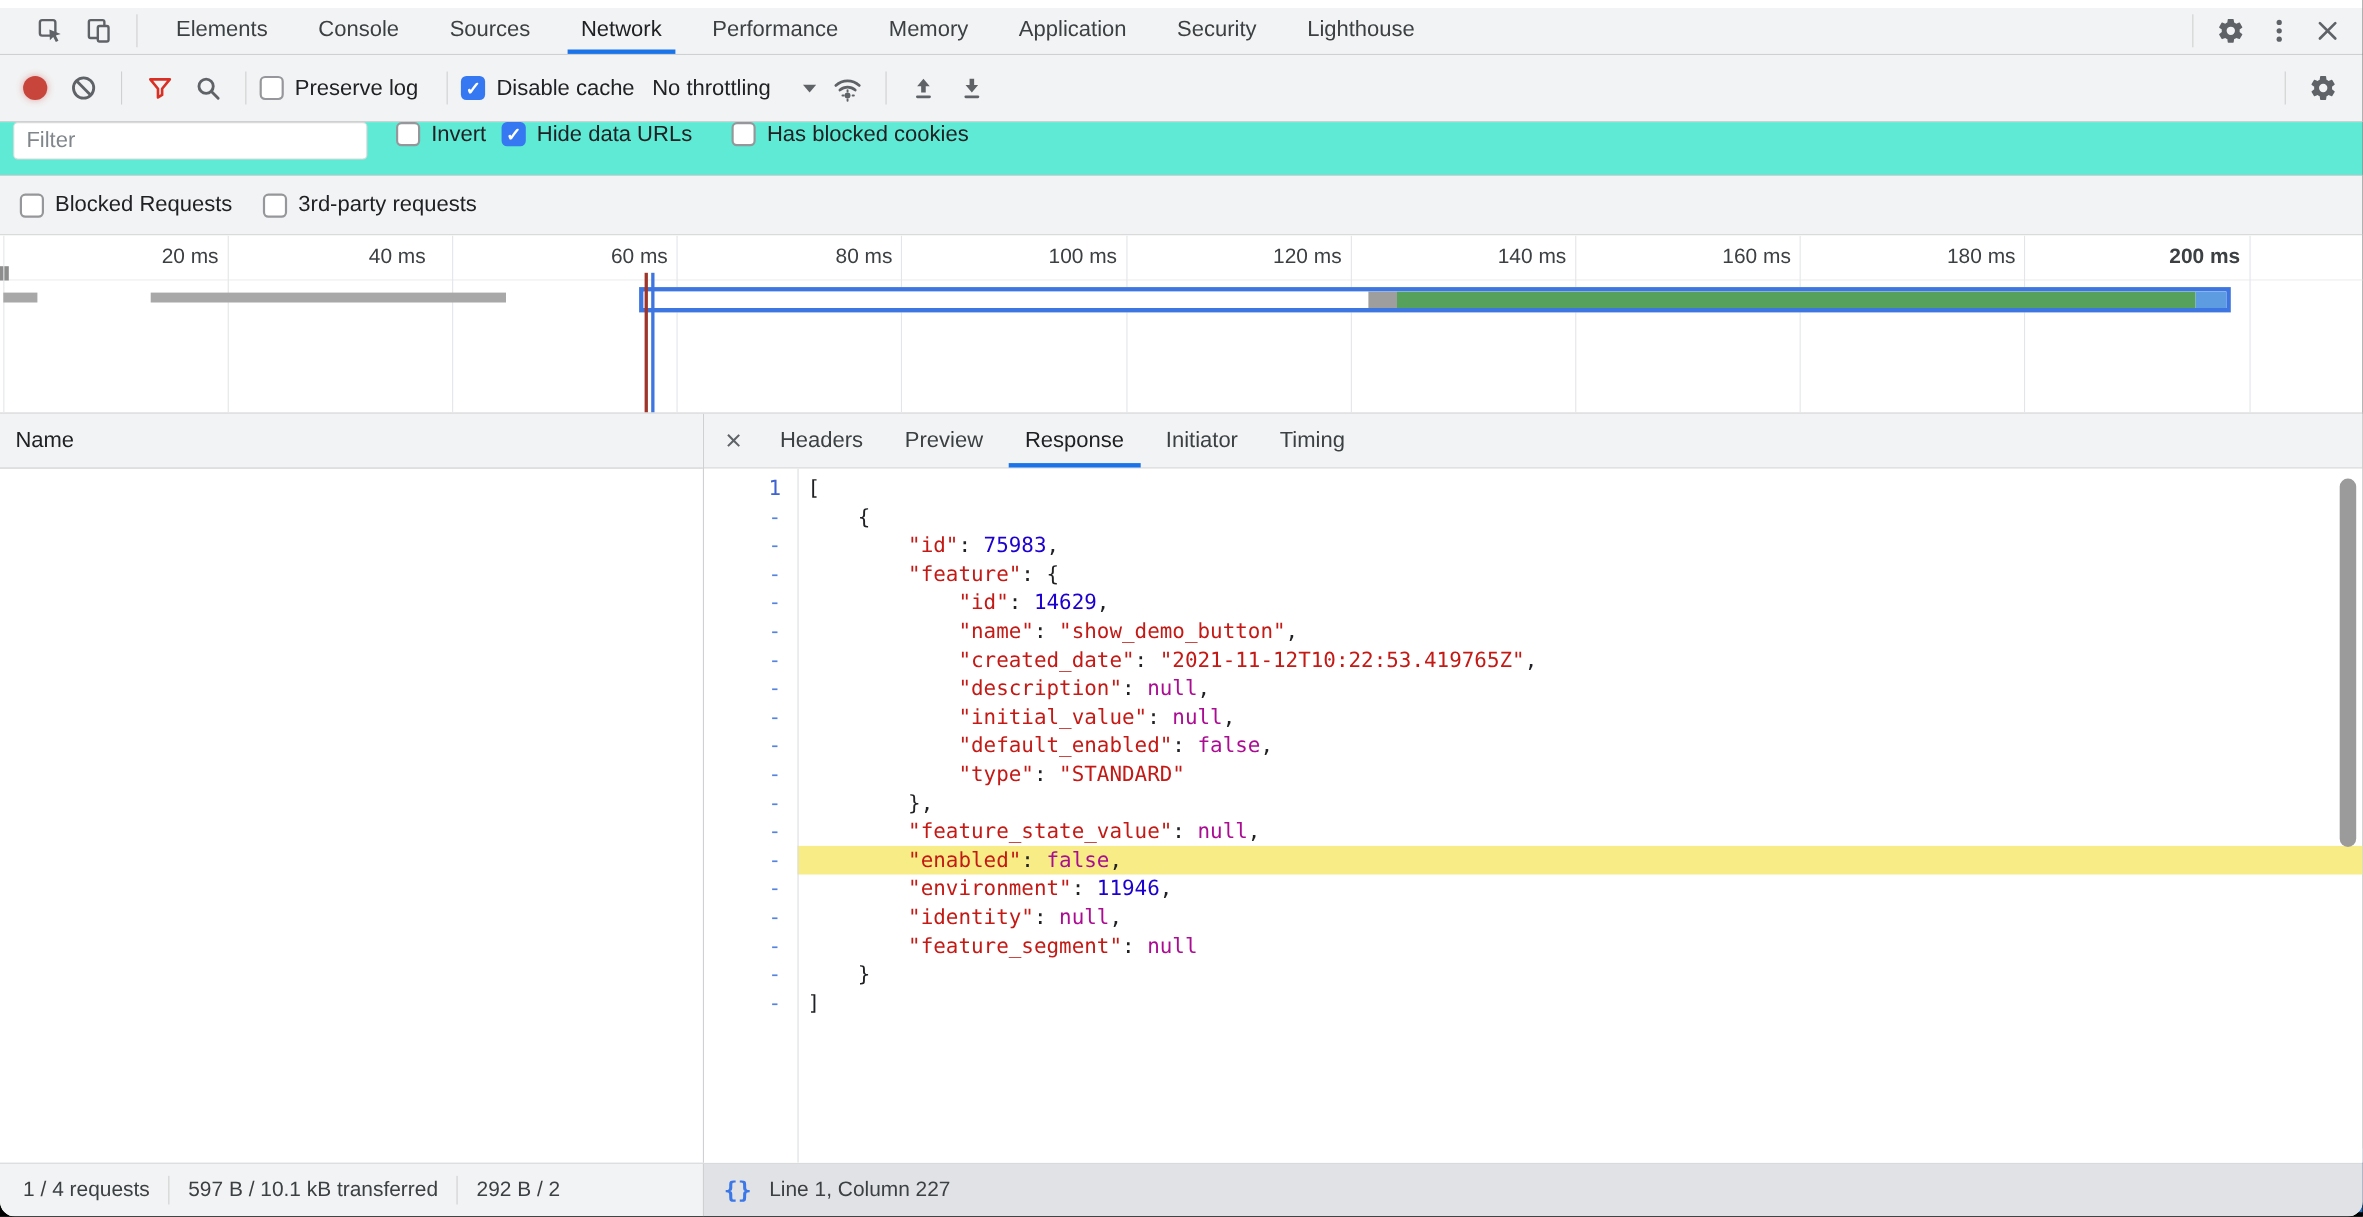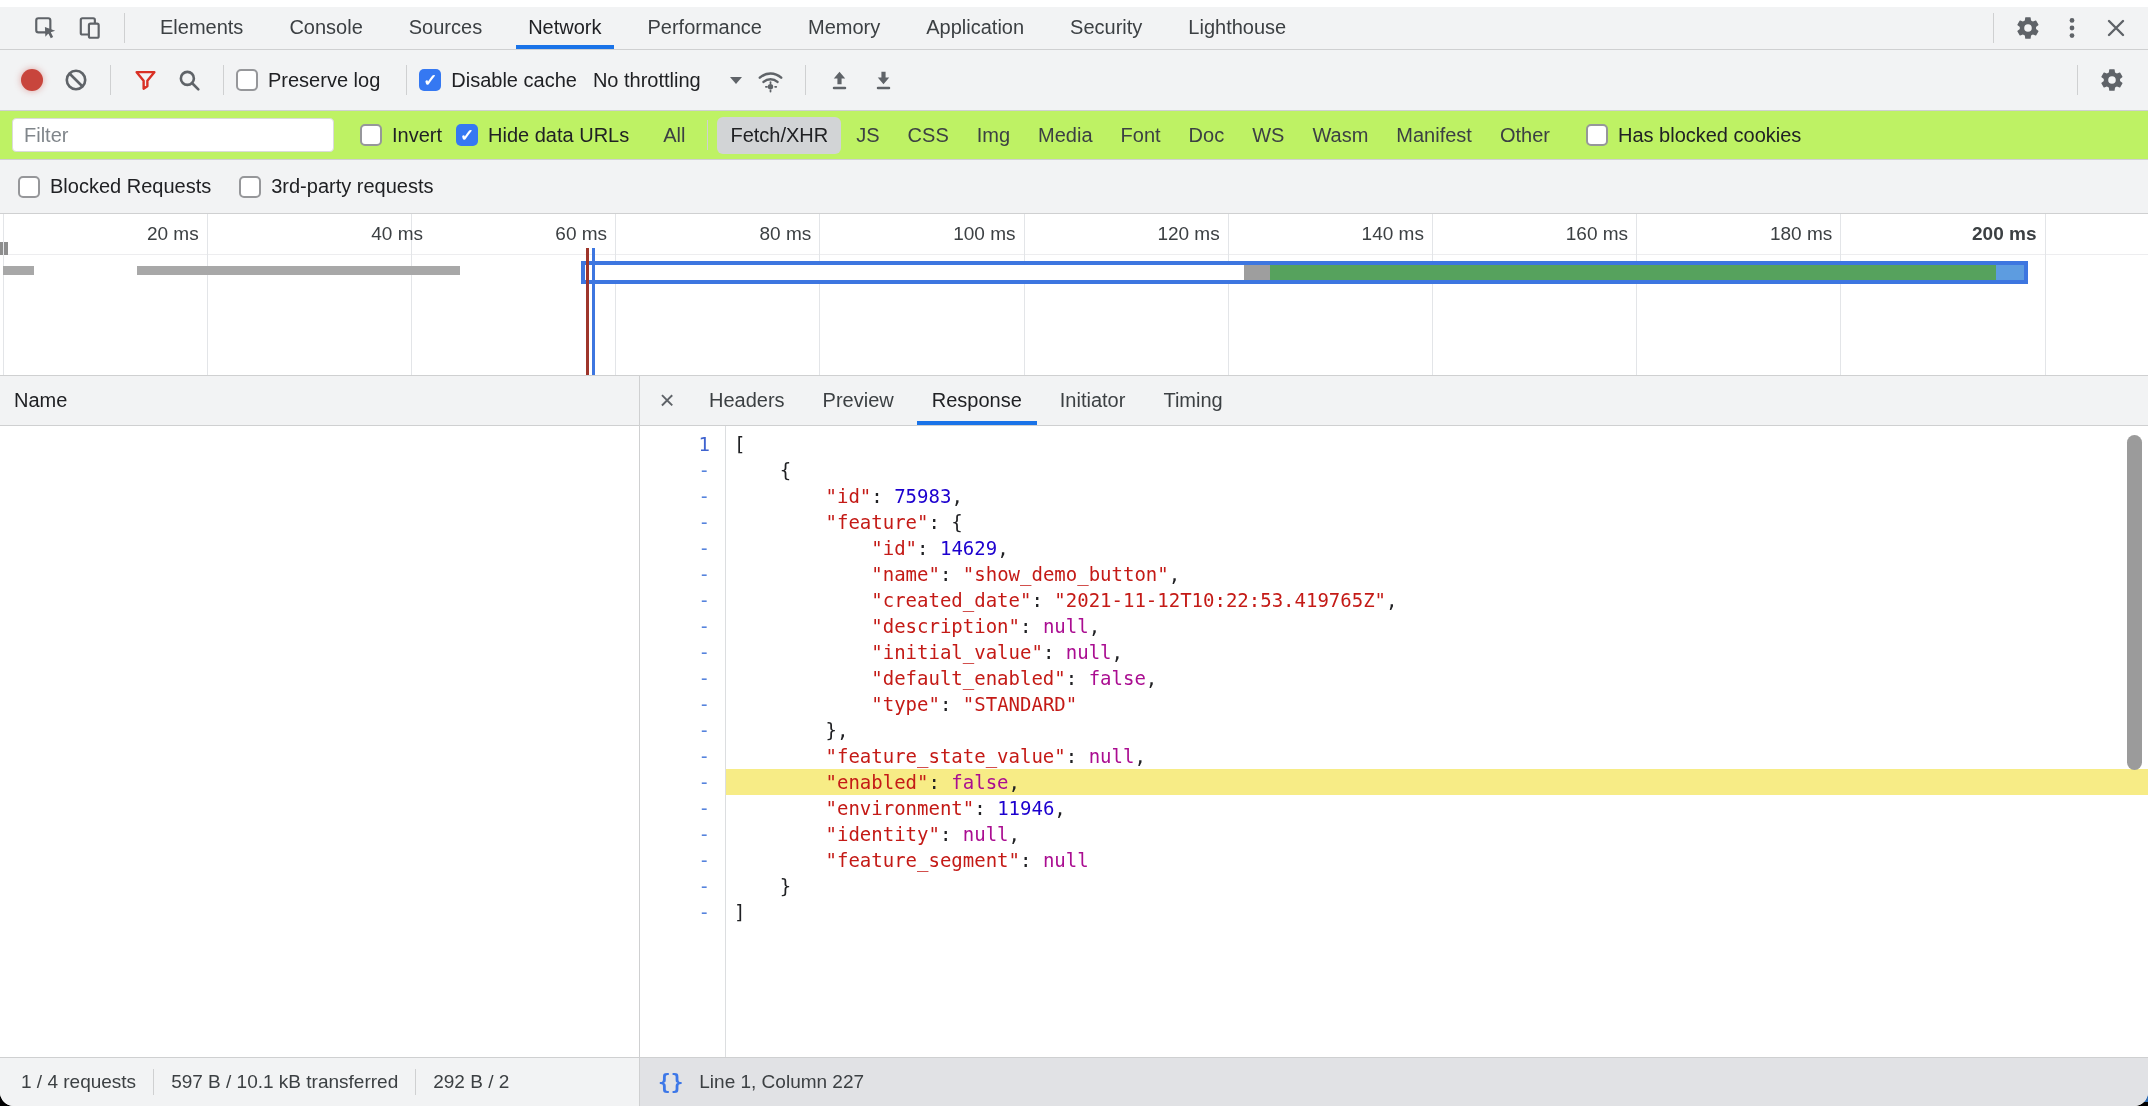--- a/index.html
+++ b/index.html
@@ -37,22 +37,22 @@
   .cb { width:22px; height:22px; border-radius:5px; border:2px solid #96979a; background:#fff;
         flex:none; position:relative; }
   .cb.checked { border:none; background:var(--checkbox-blue,#3578f2); }
   .cb.checked::after { content:"\2713"; position:absolute; inset:0; color:#fff; font-size:17px;
                        font-weight:bold; display:flex; align-items:center; justify-content:center; }
   .cb-label { margin:0 14px 0 10px; white-space:nowrap; }
   .throttle { display:flex; align-items:center; margin:0 6px 0 2px; }
   .throttle .caret { margin-left:28px; }
 
   
-  .filterbar { height:49px; flex:none; background:#bef264; border-bottom:1px solid var(--border-gray,#cfd0d1);
-               display:flex; align-items:center; padding:0 12px; font-size:20px; }
+  .filterbar { height:49px; flex:none; background:#5eead4; border-bottom:1px solid var(--border-gray,#cfd0d1);
+               display:flex; align-items:flex-start; padding:0 12px; font-size:20px; }
   .filter-input { width:322px; height:34px; border:1px solid #dadada; border-radius:4px; background:#fff;
                   padding:0 11px; font-size:20px; font-family:"Liberation Sans",sans-serif; color:#202124;
                   margin-right:26px; outline:none; }
   .filter-input::placeholder { color:#80868b; }
   .pills { display:flex; align-items:center; margin-left:6px; }
   .pill { padding:7px 13px; border-radius:6px; color:#3c4043; white-space:nowrap; margin:0 1px; }
   .pill.selected { background:var(--pill-selected-gray,#d2d4d6); color:#202124; }
   .pills .vsep { margin:0 8px; }
 
   
@@ -242,54 +242,39 @@
         </svg>
       </div>
     </div>
 
     <div class="filterbar">
       <input class="filter-input" placeholder="Filter" style="">
       <div class="cb"></div>
       <span class="cb-label">Invert</span>
       <div class="cb checked"></div>
       <span class="cb-label">Hide data URLs</span>
-      <div class="pills" id="type-pills">
-          <div class="pill">All</div>
-          <div class="vsep"></div>
-          <div class="pill selected">Fetch/XHR</div>
-          <div class="pill">JS</div>
-          <div class="pill">CSS</div>
-          <div class="pill">Img</div>
-          <div class="pill">Media</div>
-          <div class="pill">Font</div>
-          <div class="pill">Doc</div>
-          <div class="pill">WS</div>
-          <div class="pill">Wasm</div>
-          <div class="pill">Manifest</div>
-          <div class="pill">Other</div>
-        </div>
       <div class="cb" style="margin-left:22px"></div>
       <span class="cb-label">Has blocked cookies</span>
     </div>
 
     <div class="optionsbar">
       <div class="cb"></div>
       <span class="cb-label">Blocked Requests</span>
       <div class="cb"></div>
       <span class="cb-label">3rd-party requests</span>
     </div>
 
     <div class="overview" id="overview">
       <div class="ov-ruler-line"></div>
       <div class="ov-nub"></div>
     <div class="ov-grid" style="left: 2.5px;"></div>
         <div class="ov-grid" style="left: 206.7px;"></div>
         <div class="ov-tick" style="left: 198.7px;">20 ms</div>
         <div class="ov-grid" style="left: 410.9px;"></div>
-        <div class="ov-tick" style="left: 423px;">40 ms</div>
+        <div class="ov-tick" style="left: 387px;">40 ms</div>
         <div class="ov-grid" style="left: 615.1px;"></div>
         <div class="ov-tick" style="left: 607.1px;">60 ms</div>
         <div class="ov-grid" style="left: 819.3px;"></div>
         <div class="ov-tick" style="left: 811.3px;">80 ms</div>
         <div class="ov-grid" style="left: 1023.5px;"></div>
         <div class="ov-tick" style="left: 1015.5px;">100 ms</div>
         <div class="ov-grid" style="left: 1227.7px;"></div>
         <div class="ov-tick" style="left: 1219.7px;">120 ms</div>
         <div class="ov-grid" style="left: 1431.9px;"></div>
         <div class="ov-tick" style="left: 1423.9px;">140 ms</div>

